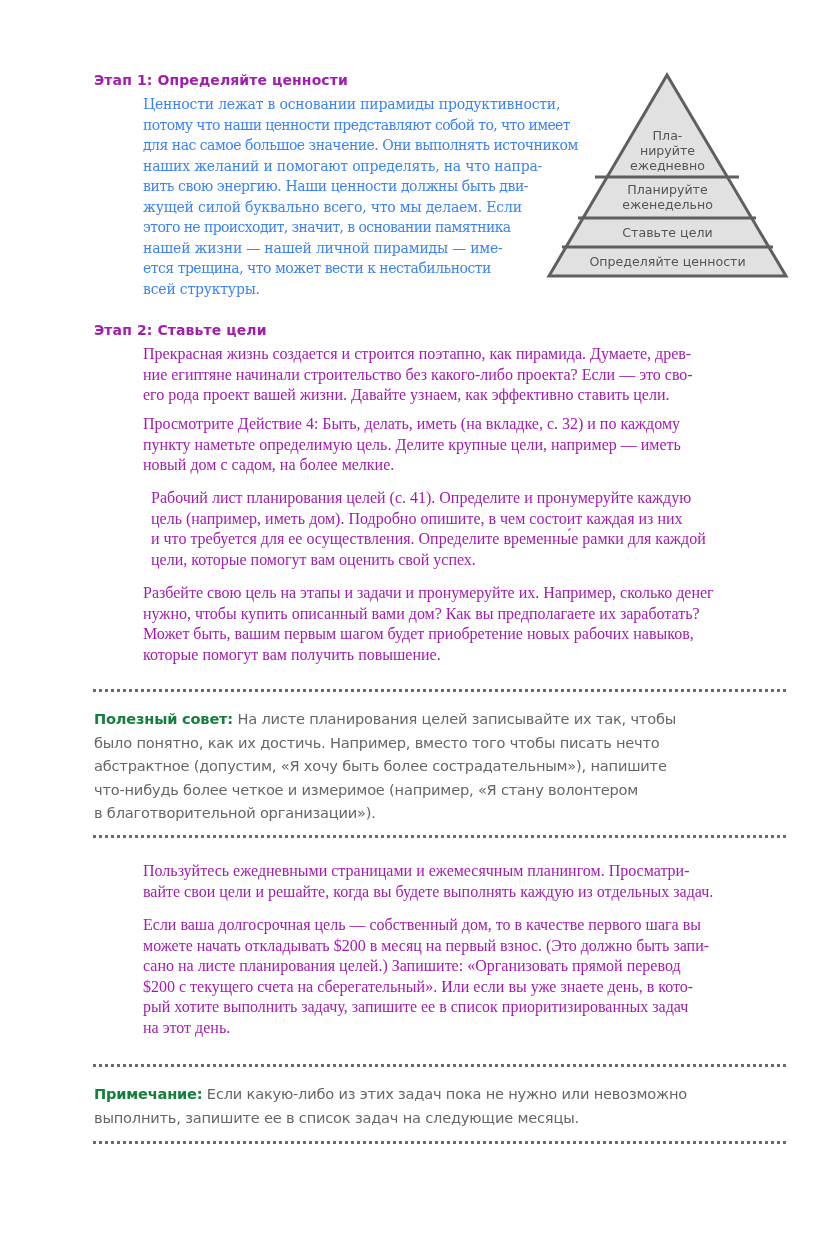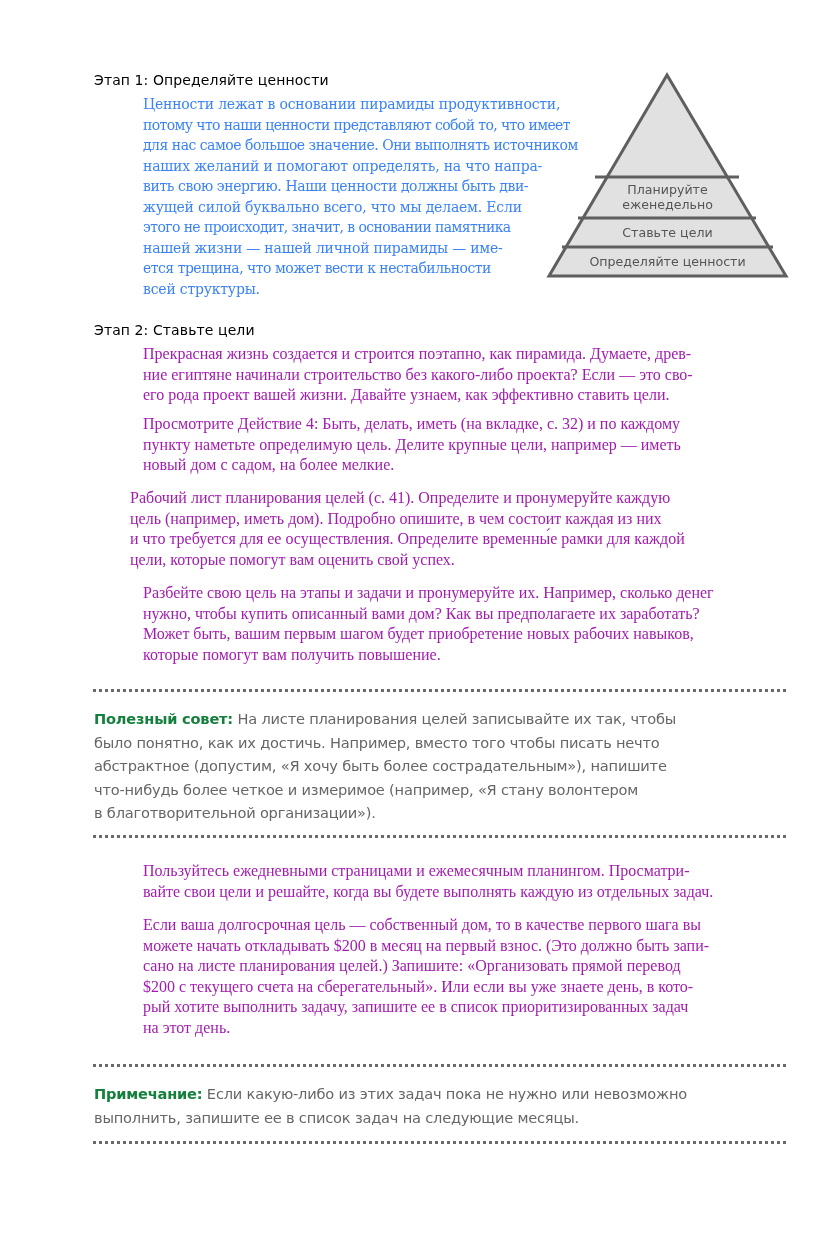--- a/index.html
+++ b/index.html
@@ -1,22 +1,22 @@
 <!DOCTYPE html>
 <html><head>
 <meta charset="utf-8">
 <style>
   html, body { margin: 0; padding: 0; background: #ffffff; }
   body { width: 833px; height: 1240px; position: relative; overflow: hidden; }
   .page { position: absolute; left: 0; top: 0; width: 833px; height: 1240px; }
 
   .h-stage {
     position: absolute; left: 94px;
-    font-family: "DejaVu Sans", sans-serif; font-weight: normal;
-    font-size: 14px; color: #000000; letter-spacing: 0.1px;
+    font-family: "DejaVu Sans", sans-serif; font-weight: bold;
+    font-size: 14px; color: #a21caf; letter-spacing: 0.1px;
   }
   .serif {
     font-family: "DejaVu Serif", serif; font-size: 14px; color: #3b82f6;
     line-height: 20.5px; letter-spacing: -0.2px;
   }
   .serif-narrow {
     font-family: "Liberation Serif", serif; font-size: 16px; color: #a21caf;
     line-height: 20.6px;
   }
   .sans {
@@ -58,20 +58,25 @@
     <span class="line">всей структуры.</span>
   </div>
 
   <div class="pyramid">
     <svg width="245" height="210" viewBox="0 0 245 210">
       <polygon points="122,3 4,204 241,204" fill="#e0e1e0" stroke="#5f5f5f" stroke-width="3" stroke-linejoin="miter"></polygon>
       <line x1="50" y1="105" x2="194" y2="105" stroke="#5f5f5f" stroke-width="3"></line>
       <line x1="33" y1="146" x2="211" y2="146" stroke="#5f5f5f" stroke-width="3"></line>
       <line x1="17" y1="175" x2="228" y2="175" stroke="#5f5f5f" stroke-width="3"></line>
     </svg>
+    <div class="pyr-label" style="top:56px;">
+      <div>Пла-</div>
+      <div>нируйте</div>
+      <div>ежедневно</div>
+    </div>
     <div class="pyr-label" style="top:110px;">
       <div>Планируйте</div>
       <div>еженедельно</div>
     </div>
     <div class="pyr-label" style="top:153px;text-align:center;">
       <div>Ставьте цели</div>
     </div>
     <div class="pyr-label" style="top:182px;">
       <div>Определяйте ценности</div>
     </div>
@@ -82,21 +87,21 @@
   <div class="block serif-narrow" style="left:143px; top:344px;">
     <span class="line">Прекрасная жизнь создается и строится поэтапно, как пирамида. Думаете, древ-</span>
     <span class="line">ние египтяне начинали строительство без какого-либо проекта? Если — это сво-</span>
     <span class="line">его рода проект вашей жизни. Давайте узнаем, как эффективно ставить цели.</span>
   </div>
   <div class="block serif-narrow" style="left:143px; top:414px;">
     <span class="line">Просмотрите Действие 4: Быть, делать, иметь (на вкладке, с. 32) и по каждому</span>
     <span class="line">пункту наметьте определимую цель. Делите крупные цели, например — иметь</span>
     <span class="line">новый дом с садом, на более мелкие.</span>
   </div>
-  <div class="block serif-narrow" style="left:130px; top:488px;">
+  <div class="block serif-narrow" style="left:151px; top:488px;">
     <span class="line">Рабочий лист планирования целей (с. 41). Определите и пронумеруйте каждую</span>
     <span class="line">цель (например, иметь дом). Подробно опишите, в чем состоит каждая из них</span>
     <span class="line">и что требуется для ее осуществления. Определите временны́е рамки для каждой</span>
     <span class="line">цели, которые помогут вам оценить свой успех.</span>
   </div>
   <div class="block serif-narrow" style="left:143px; top:583px;">
     <span class="line">Разбейте свою цель на этапы и задачи и пронумеруйте их. Например, сколько денег</span>
     <span class="line">нужно, чтобы купить описанный вами дом? Как вы предполагаете их заработать?</span>
     <span class="line">Может быть, вашим первым шагом будет приобретение новых рабочих навыков,</span>
     <span class="line">которые помогут вам получить повышение.</span>

